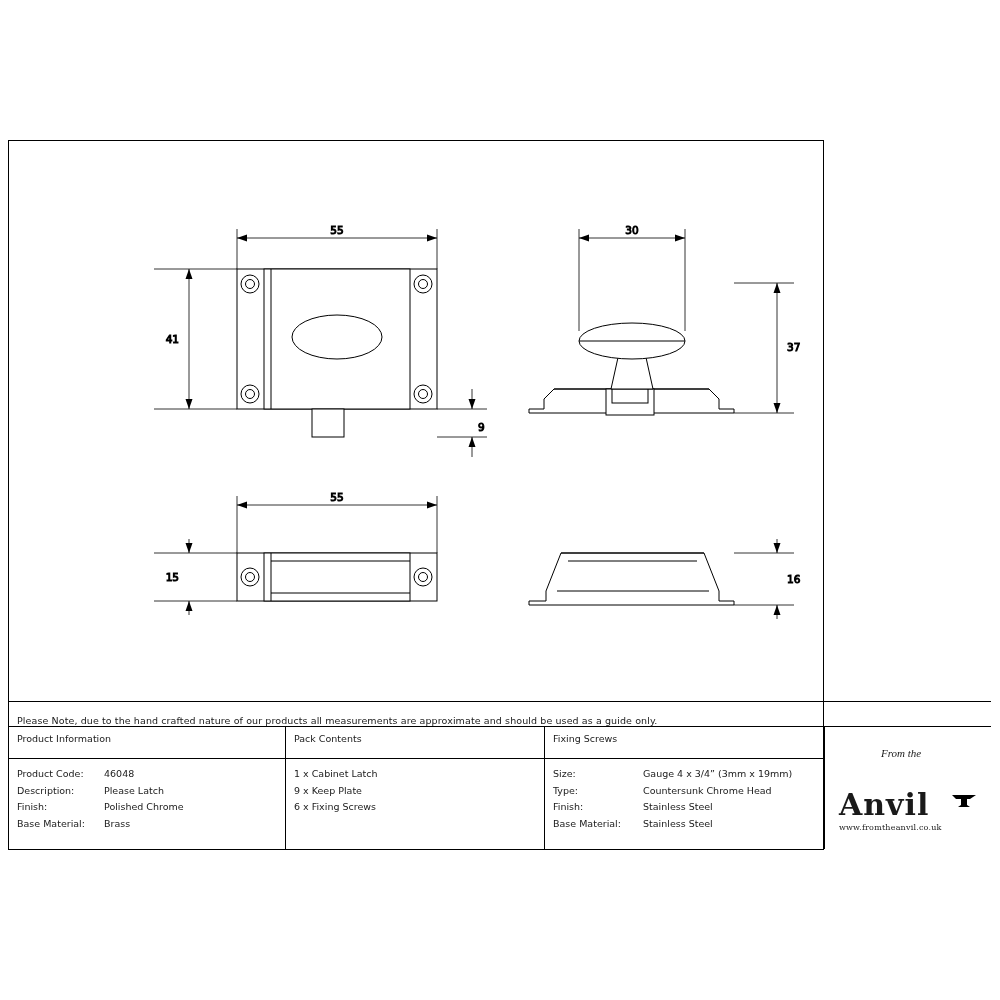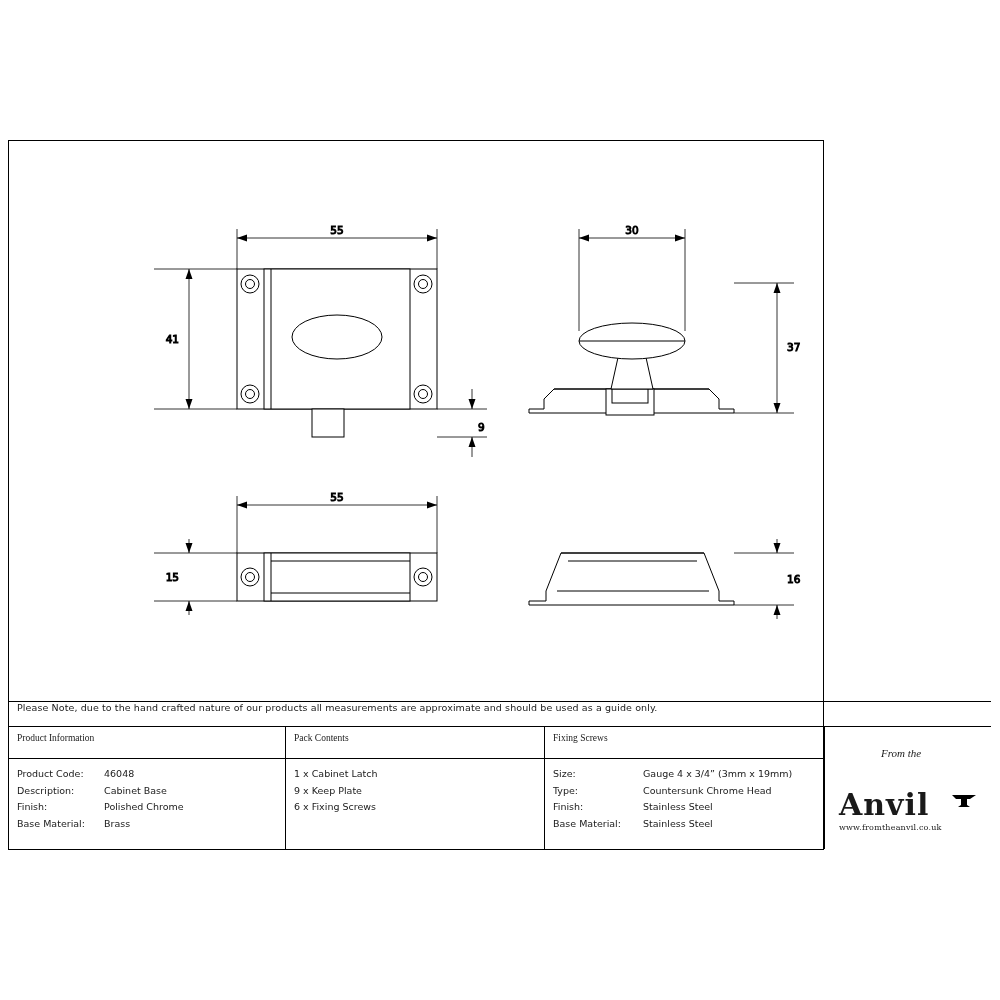--- a/index.html
+++ b/index.html
@@ -32,21 +32,21 @@
   }
   .note-row {
     position: absolute;
     left: 0;
     top: 560px;
     width: 982px;
     height: 25px;
     border-top: 1px solid #000;
     box-sizing: border-box;
     display: flex;
-    align-items: flex-start;
+    align-items: flex-end;
   }
   .note-row span {
     font-size: 9.5px;
     padding-left: 8px;
     letter-spacing: 0.1px;
   }
   .info-row {
     position: absolute;
     left: 0;
     top: 585px;
@@ -63,21 +63,20 @@
   }
   .col-a { width: 277px; border-right: 1px solid #000; }
   .col-b { width: 259px; border-right: 1px solid #000; }
   .col-c { width: 280px; border-right: 1px solid #000; }
   .col-d { width: 165px; }
   .col-head {
     font-size: 9.5px;
     padding: 6px 0 0 8px;
     height: 19px;
     box-sizing: border-box;
-    font-family: Liberation Serif, serif;
   }
   .col-body {
     border-top: 1px solid #000;
     height: calc(100% - 19px);
     padding: 7px 0 0 8px;
     box-sizing: border-box;
     margin-top: 12px;
   }
   .kv {
     display: flex;
@@ -289,21 +288,21 @@
 
     <div class="col col-a">
       <div class="col-head">Product Information</div>
       <div class="col-body">
         <div class="kv">
           <div class="k">Product Code:</div>
           <div class="v">46048</div>
         </div>
         <div class="kv">
           <div class="k">Description:</div>
-          <div class="v">Cabinet Base</div>
+          <div class="v">Please Latch</div>
         </div>
         <div class="kv">
           <div class="k">Finish:</div>
           <div class="v">Polished Chrome</div>
         </div>
         <div class="kv">
           <div class="k">Base Material:</div>
           <div class="v">Brass</div>
         </div>
       </div>

